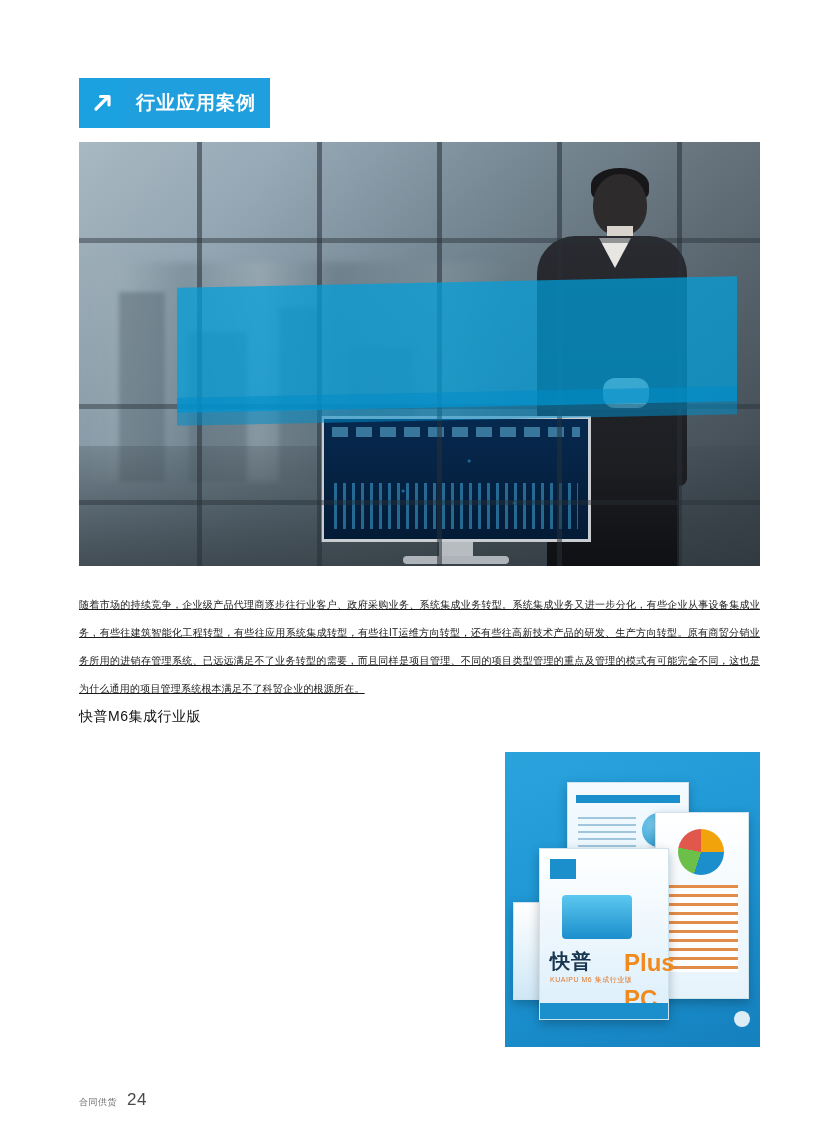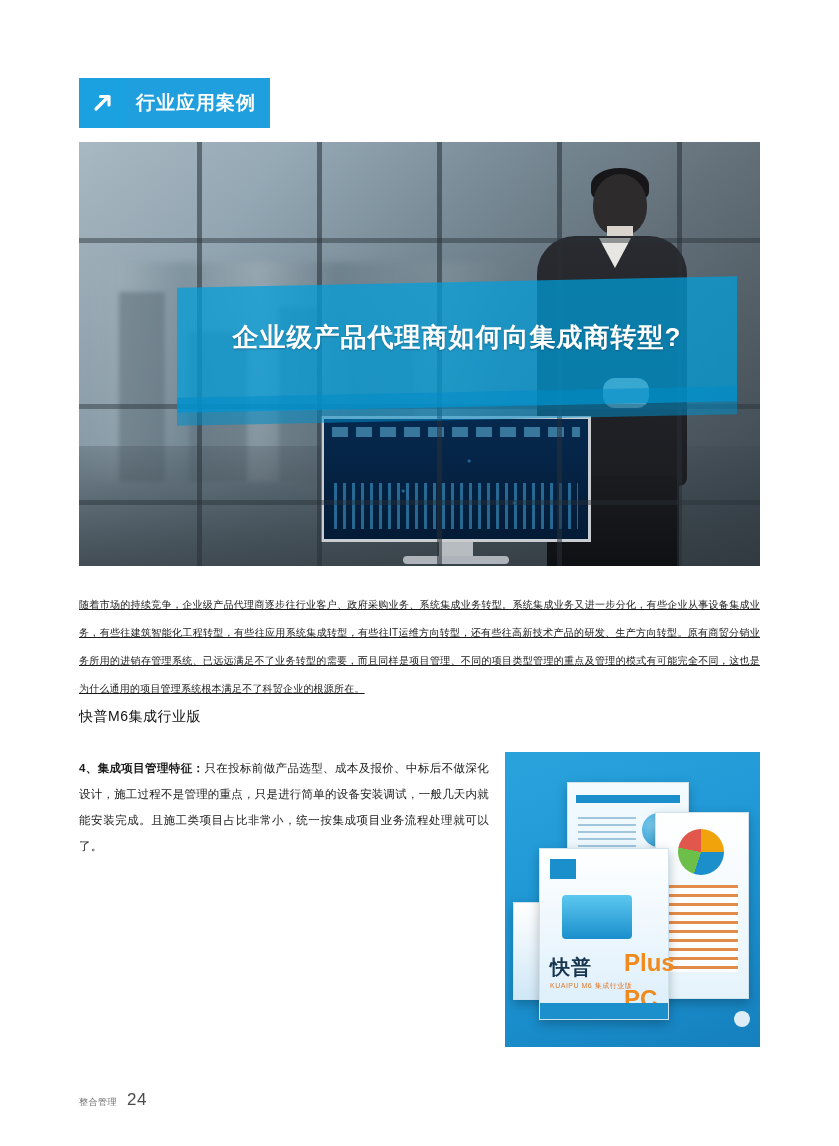--- a/index.html
+++ b/index.html
@@ -358,21 +358,21 @@
     background: linear-gradient(180deg,#5dc8f0,#1b8fcc);
     border-radius: 4px;
   }
   .box-front .k {
     position: absolute; right: 10px; top: 96px;
     width: 34px; height: 40px;
     color: #f08a1d; font-size: 24px; font-weight: bold; line-height: 36px;
     font-family: Liberation Sans, sans-serif;
   }
   .box-front .brand {
-    position: absolute; left: 10px; bottom: 28px;
+    position: absolute; left: 10px; bottom: 34px;
     font-size: 20px; font-weight: bold; color: #18364f; letter-spacing: 1px;
   }
   .box-front .brand small {
     display: block;
     font-size: 7px; font-weight: normal; color: #e0792a; letter-spacing: 0.5px;
   }
   .box-front .footbar {
     position: absolute; left: 0; right: 0; bottom: 0; height: 16px;
     background: #1b8fcc;
   }
@@ -457,31 +457,27 @@
       <div class="v" style="left:358px;"></div>
       <div class="v" style="left:478px;"></div>
       <div class="v" style="left:598px;"></div>
       <div class="h" style="top:96px;"></div>
       <div class="h" style="top:262px;"></div>
       <div class="h" style="top:358px;"></div>
     </div>
 
     <div class="hero-band"></div>
     <div class="hero-band-2"></div>
-    <div class="hero-title">企业级产品代理商如何向集成商转型?</div>
   </div>
 
   <div class="intro">随着市场的持续竞争，企业级产品代理商逐步往行业客户、政府采购业务、系统集成业务转型。系统集成业务又进一步分化，有些企业从事设备集成业务，有些往建筑智能化工程转型，有些往应用系统集成转型，有些往IT运维方向转型，还有些往高新技术产品的研发、生产方向转型。原有商贸分销业务所用的进销存管理系统、已远远满足不了业务转型的需要，而且同样是项目管理、不同的项目类型管理的重点及管理的模式有可能完全不同，这也是为什么通用的项目管理系统根本满足不了科贸企业的根源所在。</div>
 
   <div class="sub-title">快普M6集成行业版</div>
 
   <div class="body-col">
-    <p>
-      <b>4、</b><b>集成项目管理特征：</b><span>只在投标前做产品选型、成本及报价、中标后不做深化设计，施工过程不是管理的重点，只是进行简单的设备安装调试，一般几天内就能安装完成。且施工类项目占比非常小，统一按集成项目业务流程处理就可以了。</span>
-    </p>
   </div>
 
   <div class="product">
     <div class="box box-back">
       <div class="strip"></div>
       <div class="globe"></div>
       <div class="lines"></div>
       <div class="panel"></div>
     </div>
     <div class="box box-right">
@@ -496,16 +492,16 @@
       <div class="brand">
         <span>快普</span>
         <small>KUAIPU M6 集成行业版</small>
       </div>
       <div class="footbar"></div>
     </div>
     <div class="logo-mark"></div>
   </div>
 
   <div class="footer">
-    <span>整合管理</span><span class="pg">24</span>
+    <span>合同供货</span><span class="pg">24</span>
   </div>
 
 </div>
 
 </body></html>

